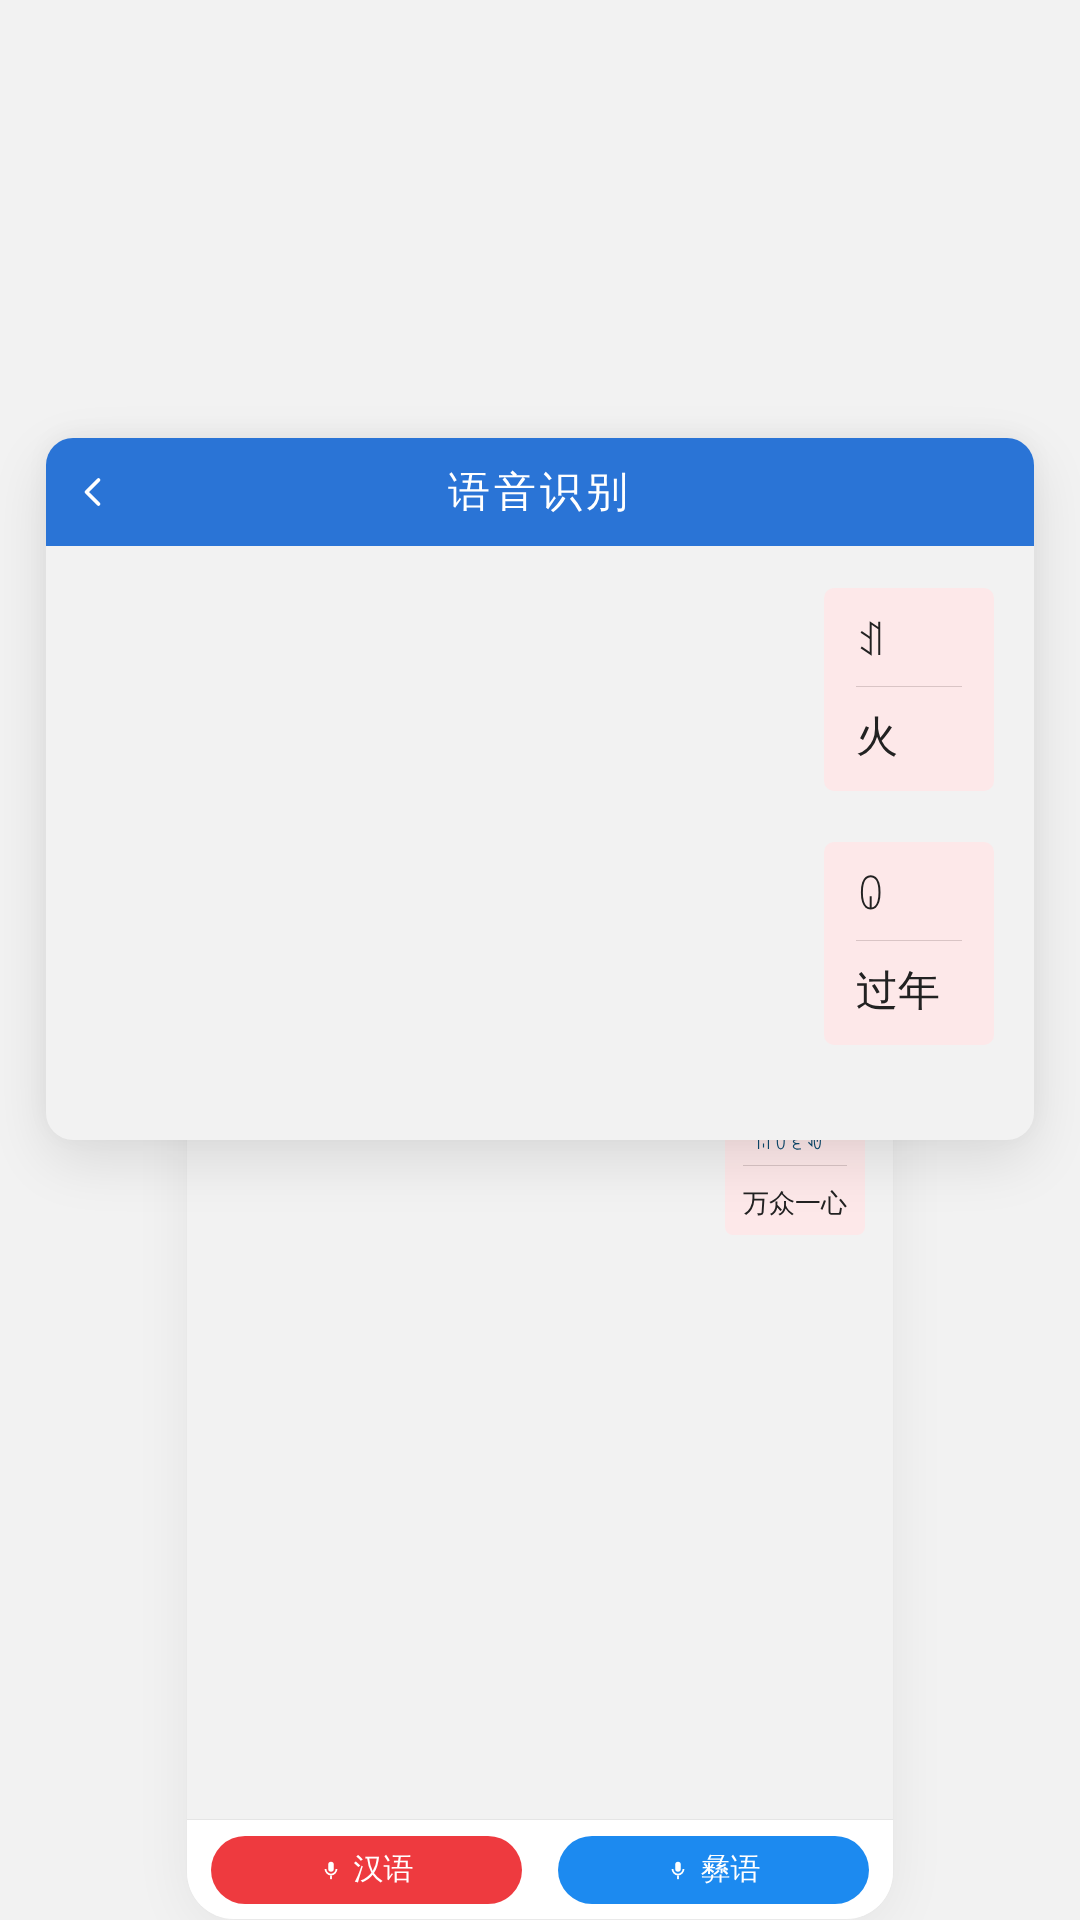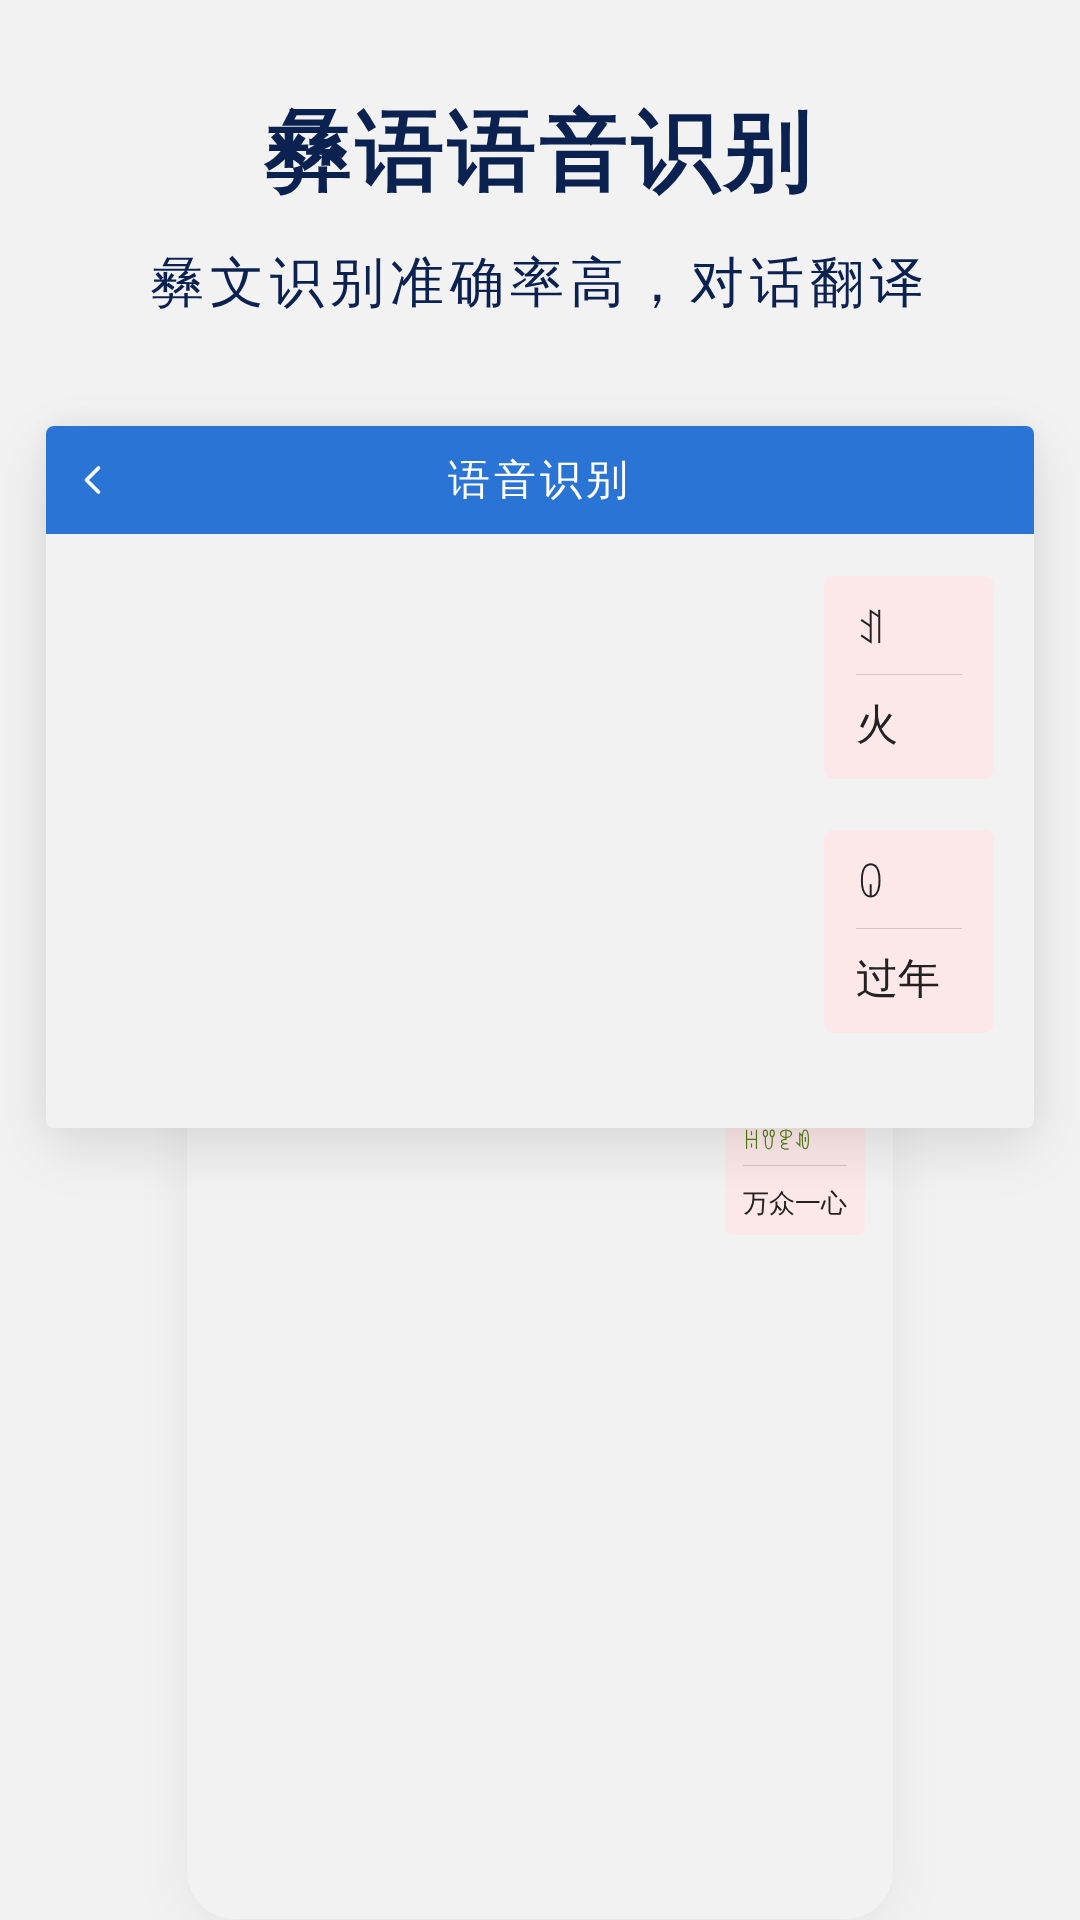--- a/index.html
+++ b/index.html
@@ -32,21 +32,21 @@
     padding: 10px 28px 0 28px;
   }
   .bubble-sm {
     position: absolute;
     right: 28px;
     background: #fde8e9;
     border-radius: 8px;
     padding: 14px 18px;
     min-width: 120px;
   }
-  .bubble-sm .src { font-size: 22px; color: #4d7c0f; }
+  .bubble-sm .src { font-size: 22px; color: #0c4a6e; margin-left: 12px; }
   .bubble-sm .sep { border: none; border-top: 1px solid #d9c4c5; margin: 10px 0; }
   .bubble-sm .trg { font-size: 26px; color: #222; margin-top: 20px; }
   #b-sm-1 { top: 430px; }
   #b-sm-2 { top: 570px; }
 
   .bottom-bar {
     position: absolute;
     left: 0; bottom: 0; right: 0;
     height: 100px;
     background: #ffffff;
@@ -69,25 +69,25 @@
     color: #fff;
   }
   .pill.red  { background: #ee3a3f; }
   .pill.blue { background: #1c8af0; }
   .mic-icon { width: 22px; height: 22px; }
 
   
   .front-card {
     position: absolute;
     left: 46px;
-    top: 426px;
+    top: 438px;
     width: 988px;
     height: 702px;
     background: #f2f2f2;
-    border-radius: 8px;
+    border-radius: 27px;
     overflow: hidden;
     box-shadow: 0 20px 60px rgba(0,0,0,0.10), 0 -4px 24px rgba(0,0,0,0.04);
   }
   .front-header {
     height: 108px;
     background: #2a74d6;
     display: flex;
     align-items: center;
     position: relative;
   }
@@ -122,36 +122,50 @@
   .bubble-lg .sep { border: none; border-top: 1px solid #d9c4c5; margin: 22px 0; }
   .bubble-lg .trg { font-size: 42px; color: #222; }
   #b-lg-1 { top: 42px; }
   #b-lg-2 { top: 296px; }
 </style>
 </head>
 <body>
 
 <div class="page">
 
-  <div class="hero">
-    <div class="hero-title">彝语语音识别</div>
-    <div class="hero-sub">彝文识别准确率高，对话翻译</div>
-  </div>
 
   <div class="back-phone">
     <div class="chat-area">
       <div id="b-sm-1" class="bubble-sm">
         <div class="src">ꀉꀊꀋꀌ</div>
         <hr class="sep">
         <div class="trg">饥寒</div>
       </div>
       <div id="b-sm-2" class="bubble-sm">
         <div class="src">ꀍꀎꀏꀐ</div>
         <hr class="sep">
         <div class="trg">万众一心</div>
+      </div>
+    </div>
+    <div class="bottom-bar">
+      <div class="pill red">
+        <svg class="mic-icon" viewBox="0 0 24 24" fill="#fff">
+          <path d="M12 14a3 3 0 0 0 3-3V6a3 3 0 0 0-6 0v5a3 3 0 0 0 3 3z"></path>
+          <path d="M19 11a7 7 0 0 1-14 0h2a5 5 0 0 0 10 0h2z"></path>
+          <rect x="11" y="18" width="2" height="4"></rect>
+        </svg>
+        <span>汉语</span>
+      </div>
+      <div class="pill blue">
+        <svg class="mic-icon" viewBox="0 0 24 24" fill="#fff">
+          <path d="M12 14a3 3 0 0 0 3-3V6a3 3 0 0 0-6 0v5a3 3 0 0 0 3 3z"></path>
+          <path d="M19 11a7 7 0 0 1-14 0h2a5 5 0 0 0 10 0h2z"></path>
+          <rect x="11" y="18" width="2" height="4"></rect>
+        </svg>
+        <span>彝语</span>
       </div>
     </div>
   </div>
 
   <div class="front-card">
     <div class="front-header">
       <div class="back-chevron">
         <svg viewBox="0 0 24 24" width="36" height="36" fill="none" stroke="#fff" stroke-width="2.5" stroke-linecap="round" stroke-linejoin="round">
           <polyline points="15 4 7 12 15 20"></polyline>
         </svg>

